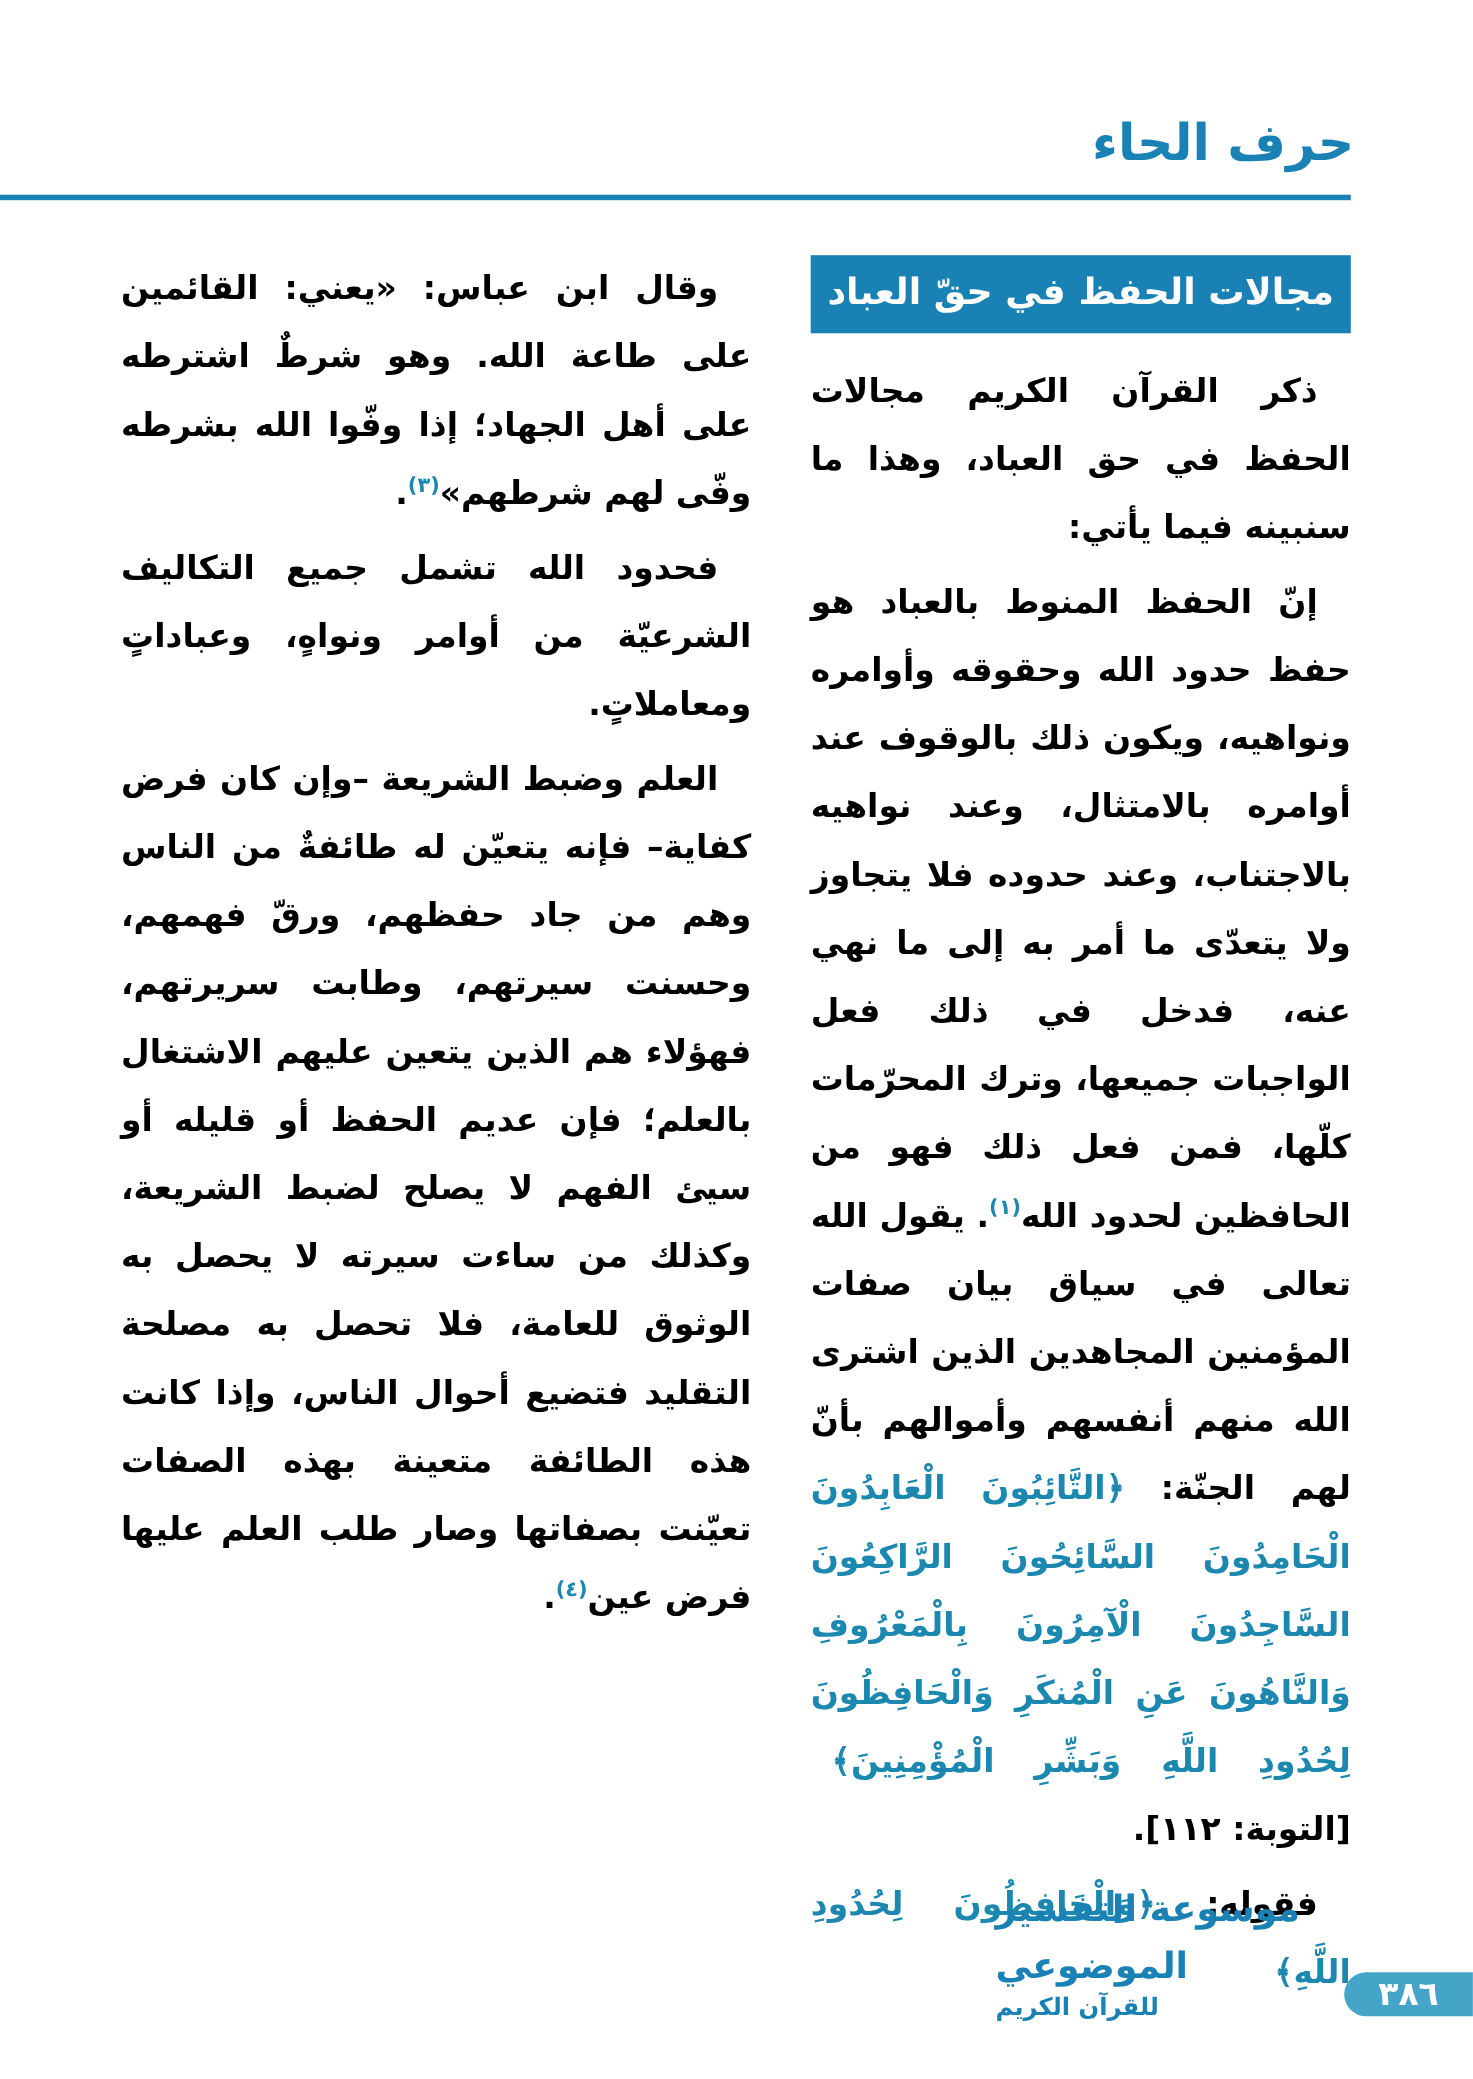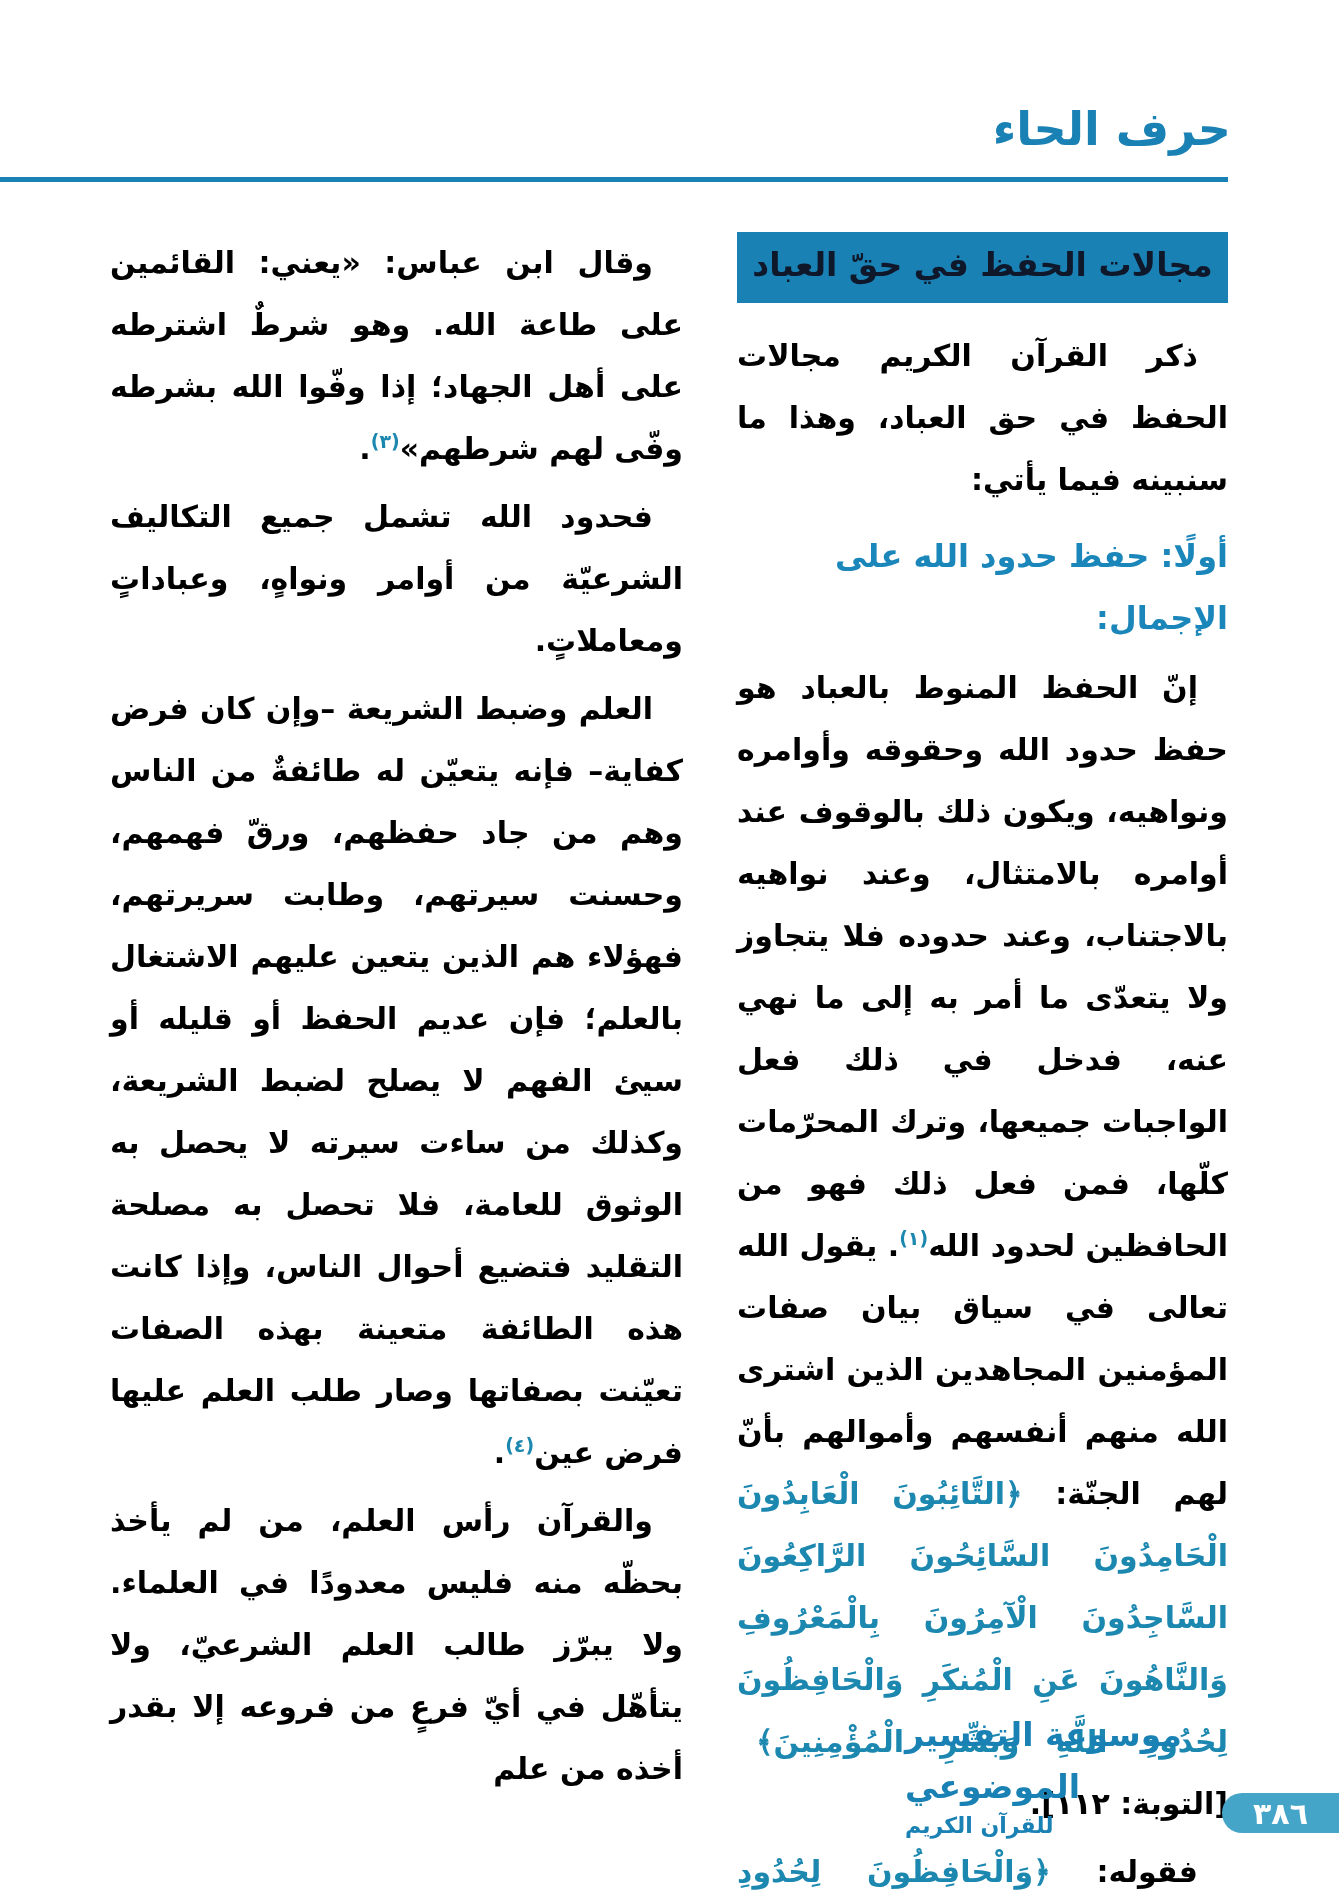--- a/index.html
+++ b/index.html
@@ -45,21 +45,21 @@
     margin: 0 0 6px;
     font-size: 30px;
     font-weight: bold;
     line-height: 62px;
     text-align: justify;
   }
   .indent { text-indent: 30px; }
   .section-box {
     margin: 12px 0 22px;
     background: #1a81b4;
-    color: #0f172a;
+    color: #ffffff;
     font-size: 33px;
     font-weight: bold;
     text-align: center;
     padding: 13px 8px 19px;
   }
   .blue-heading {
     color: #1a86ba;
     font-size: 32px;
     font-weight: bold;
     line-height: 62px;
@@ -107,37 +107,35 @@
   <div class="chapter-title">حرف الحاء</div>
   <div class="header-rule"></div>
 
   <div class="columns">
 
     <div class="col col-main">
       <div class="section-box">مجالات الحفظ في حقّ العباد</div>
 
       <p class="indent">ذكر القرآن الكريم مجالات الحفظ في حق العباد، وهذا ما سنبينه فيما يأتي:</p>
 
-      <div class="blue-heading">أولًا: حفظ حدود الله على الإجمال:</div>
 
       <p class="indent"><span>إنّ الحفظ المنوط بالعباد هو حفظ حدود الله وحقوقه وأوامره ونواهيه، ويكون ذلك بالوقوف عند أوامره بالامتثال، وعند نواهيه بالاجتناب، وعند حدوده فلا يتجاوز ولا يتعدّى ما أمر به إلى ما نهي عنه، فدخل في ذلك فعل الواجبات جميعها، وترك المحرّمات كلّها، فمن فعل ذلك فهو من الحافظين لحدود الله</span><sup class="fn-ref">(١)</sup><span>. يقول الله تعالى في سياق بيان صفات المؤمنين المجاهدين الذين اشترى الله منهم أنفسهم وأموالهم بأنّ لهم الجنّة: </span><span class="quran">﴿التَّائِبُونَ الْعَابِدُونَ الْحَامِدُونَ السَّائِحُونَ الرَّاكِعُونَ السَّاجِدُونَ الْآمِرُونَ بِالْمَعْرُوفِ وَالنَّاهُونَ عَنِ الْمُنكَرِ وَالْحَافِظُونَ لِحُدُودِ اللَّهِ وَبَشِّرِ الْمُؤْمِنِينَ﴾</span><span> [التوبة: ١١٢].</span></p>
 
       <p class="indent"><span>فقوله: </span><span class="quran">﴿وَالْحَافِظُونَ لِحُدُودِ اللَّهِ﴾</span></p>
 
     </div>
 
     <div class="col col-secondary">
       <p class="indent"><span>وقال ابن عباس: «يعني: القائمين على طاعة الله. وهو شرطٌ اشترطه على أهل الجهاد؛ إذا وفّوا الله بشرطه وفّى لهم شرطهم»</span><sup class="fn-ref">(٣)</sup><span>.</span></p>
 
       <p class="indent">فحدود الله تشمل جميع التكاليف الشرعيّة من أوامر ونواهٍ، وعباداتٍ ومعاملاتٍ.</p>
 
 
       <p class="indent"><span>العلم وضبط الشريعة –وإن كان فرض كفاية– فإنه يتعيّن له طائفةٌ من الناس وهم من جاد حفظهم، ورقّ فهمهم، وحسنت سيرتهم، وطابت سريرتهم، فهؤلاء هم الذين يتعين عليهم الاشتغال بالعلم؛ فإن عديم الحفظ أو قليله أو سيئ الفهم لا يصلح لضبط الشريعة، وكذلك من ساءت سيرته لا يحصل به الوثوق للعامة، فلا تحصل به مصلحة التقليد فتضيع أحوال الناس، وإذا كانت هذه الطائفة متعينة بهذه الصفات تعيّنت بصفاتها وصار طلب العلم عليها فرض عين</span><sup class="fn-ref">(٤)</sup><span>.</span></p>
 
-      <p class="indent">والقرآن رأس العلم، من لم يأخذ بحظّه منه فليس معدودًا في العلماء. ولا يبرّز طالب العلم الشرعيّ، ولا يتأهّل في أيّ فرعٍ من فروعه إلا بقدر أخذه من علم</p>
 
     </div>
 
   </div>
 
   <div class="logo">
     <div class="logo-title">موسوعة التفسير الموضوعي</div>
     <div class="logo-sub">للقرآن الكريم</div>
   </div>
   <div class="page-badge">٣٨٦</div>

